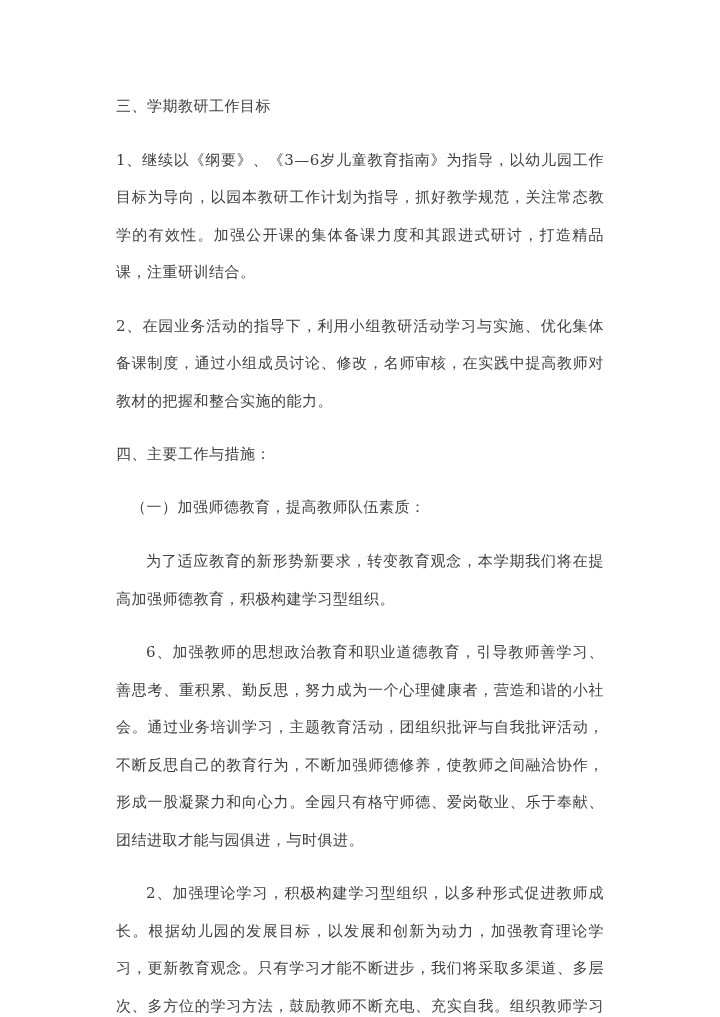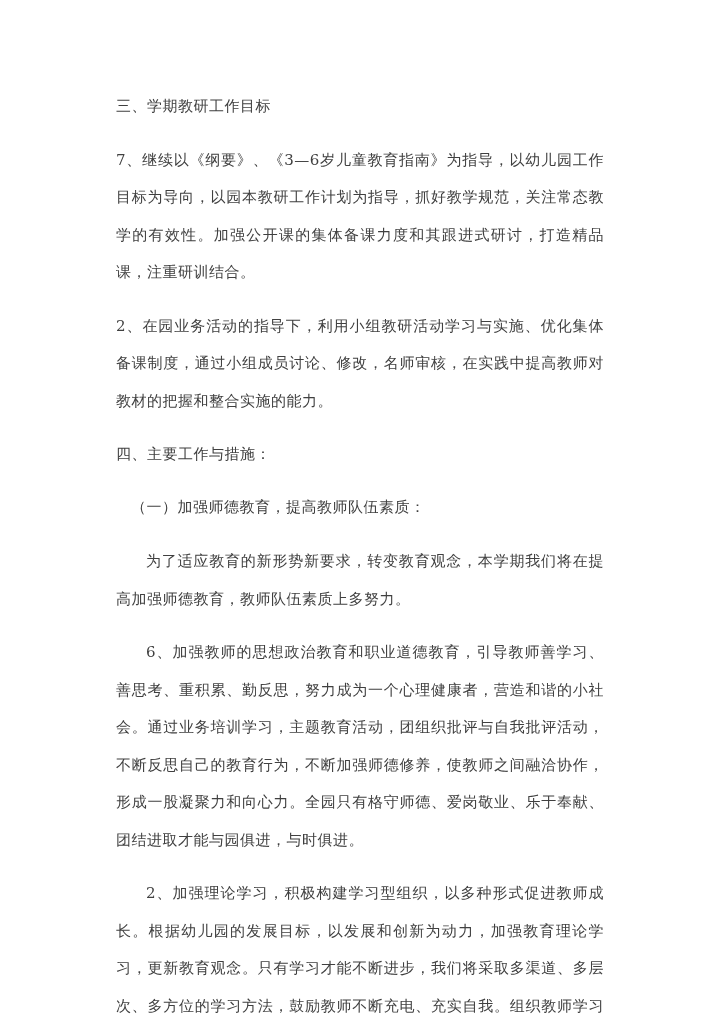--- a/index.html
+++ b/index.html
@@ -33,21 +33,21 @@
   .para:last-child {
     margin-bottom: 0;
   }
 </style>
 </head>
 <body>
 
 <div class="page">
   <div class="doc-body" id="doc-body">
       <p class="para" style="text-indent: 0em;">三、学期教研工作目标</p>
-      <p class="para" style="text-indent: 0em;">7、继续以《纲要》、《3—6岁儿童教育指南》为指导，以幼儿园工作目标为导向，以园本教研工作计划为指导，抓好教学规范，关注常态教学的有效性。加强公开课的集体备课力度和其跟进式研讨，打造精品课，注重研训结合。</p>
+      <p class="para" style="text-indent: 0em;">1、继续以《纲要》、《3—6岁儿童教育指南》为指导，以幼儿园工作目标为导向，以园本教研工作计划为指导，抓好教学规范，关注常态教学的有效性。加强公开课的集体备课力度和其跟进式研讨，打造精品课，注重研训结合。</p>
       <p class="para" style="text-indent: 0em;">2、在园业务活动的指导下，利用小组教研活动学习与实施、优化集体备课制度，通过小组成员讨论、修改，名师审核，在实践中提高教师对教材的把握和整合实施的能力。</p>
       <p class="para" style="text-indent: 0em;">四、主要工作与措施：</p>
       <p class="para" style="text-indent: 1em; font-family: Liberation Mono, monospace;">（一）加强师德教育，提高教师队伍素质：</p>
-      <p class="para" style="text-indent: 2em;">为了适应教育的新形势新要求，转变教育观念，本学期我们将在提高加强师德教育，教师队伍素质上多努力。</p>
+      <p class="para" style="text-indent: 2em;">为了适应教育的新形势新要求，转变教育观念，本学期我们将在提高加强师德教育，积极构建学习型组织。</p>
       <p class="para" style="text-indent: 2em;">6、加强教师的思想政治教育和职业道德教育，引导教师善学习、善思考、重积累、勤反思，努力成为一个心理健康者，营造和谐的小社会。通过业务培训学习，主题教育活动，团组织批评与自我批评活动，不断反思自己的教育行为，不断加强师德修养，使教师之间融洽协作，形成一股凝聚力和向心力。全园只有格守师德、爱岗敬业、乐于奉献、团结进取才能与园俱进，与时俱进。</p>
       <p class="para" style="text-indent: 2em;">2、加强理论学习，积极构建学习型组织，以多种形式促进教师成长。根据幼儿园的发展目标，以发展和创新为动力，加强教育理论学习，更新教育观念。只有学习才能不断进步，我们将采取多渠道、多层次、多方位的学习方法，鼓励教师不断充电、充实自我。组织教师学习理论知识，园内园外相结合、专业知识和业余知识相结合。</p>
     </div>
 </div>
 
 </body></html>

